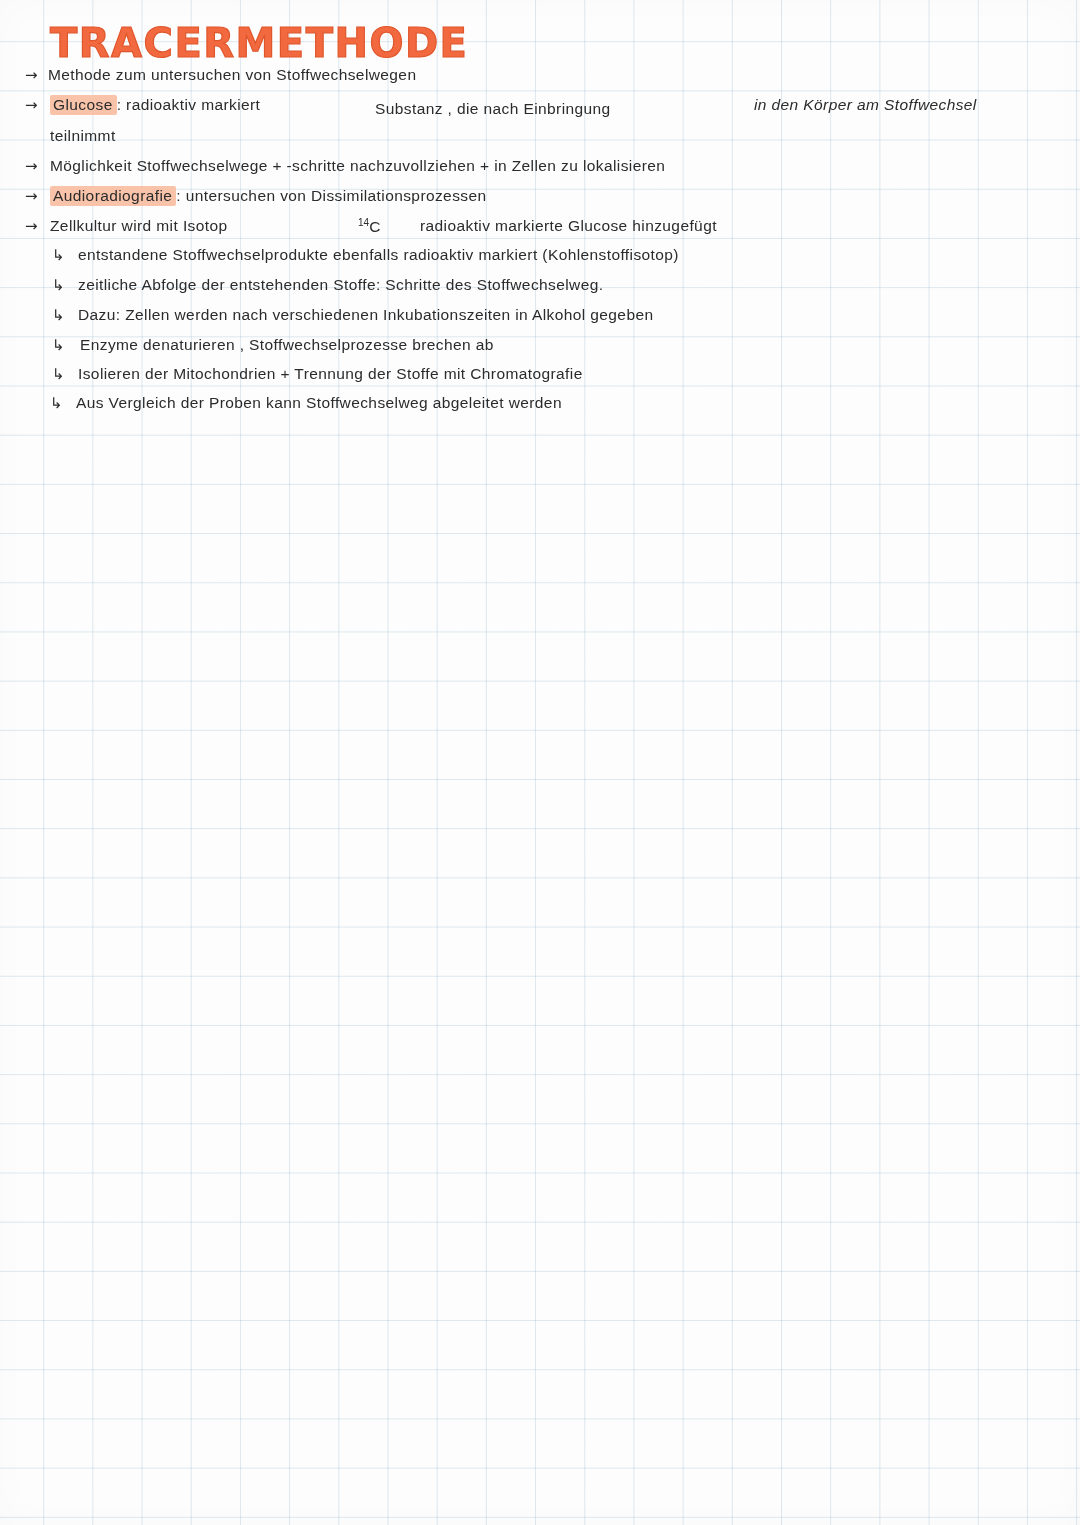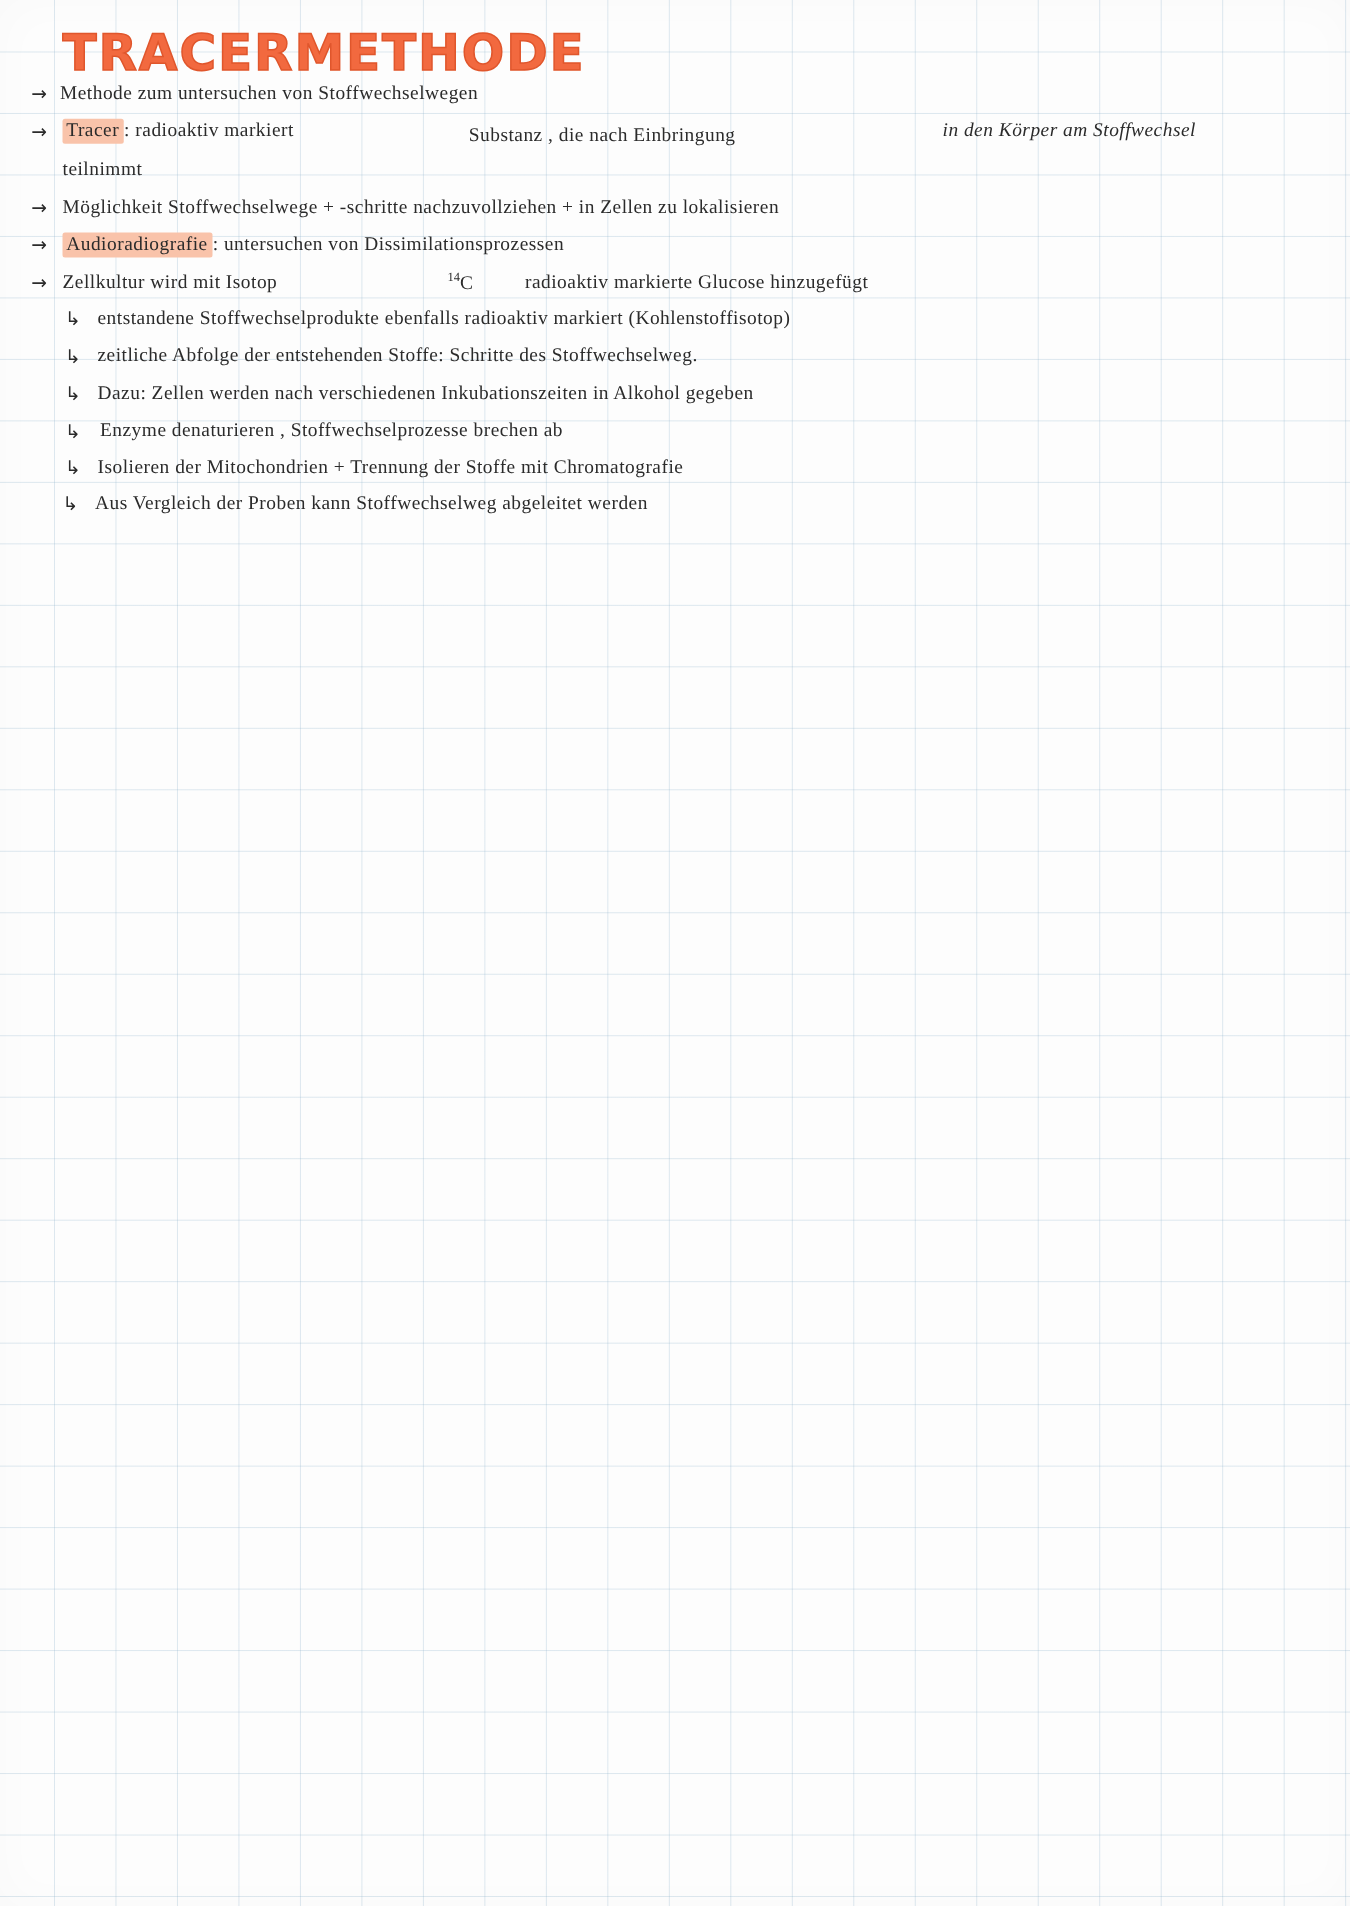--- a/index.html
+++ b/index.html
@@ -71,21 +71,21 @@
     color: #3a3a3a;
     text-transform: capitalize;
     white-space: nowrap;
     z-index: -1;
     opacity: 0.95;
   }
 
   
   .line {
     position: absolute;
-    font-family: Liberation Serif, serif;
+    font-family: Liberation Sans, sans-serif;
     font-size: 15.5px;
     color: #2b2b2b;
     white-space: nowrap;
     letter-spacing: 0.4px;
   }
   .arrow {
     position: absolute;
     font-family: "DejaVu Sans", sans-serif;
     font-size: 15px;
     color: #2b2b2b;
@@ -121,21 +121,21 @@
     <div class="title-main">TRACERMETHODE</div>
   </div>
 
   <div class="content">
 
     <div class="arrow" style="left:25px; top:66px;">→</div>
     <div class="line" style="left:48px; top:66px;">Methode zum untersuchen von  Stoffwechselwegen</div>
 
     <div class="arrow" style="left:25px; top:96px;">→</div>
     <div class="line" style="left:50px; top:96px;">
-      <span class="hl">Tracer</span><span>: radioaktiv  markiert</span>
+      <span class="hl">Glucose</span><span>: radioaktiv  markiert</span>
     </div>
     <div class="line" style="left:375px; top:100px;">Substanz , die  nach  Einbringung</div>
     <div class="line ital" style="left:718px; top:96px;">in den   Körper  am  Stoffwechsel</div>
 
     <div class="line" style="left:50px; top:127px;">teilnimmt</div>
 
     <div class="arrow" style="left:25px; top:157px;">→</div>
     <div class="line" style="left:50px; top:157px;">Möglichkeit  Stoffwechselwege + -schritte  nachzuvollziehen + in Zellen   zu   lokalisieren</div>
 
     <div class="arrow" style="left:25px; top:187px;">→</div>

